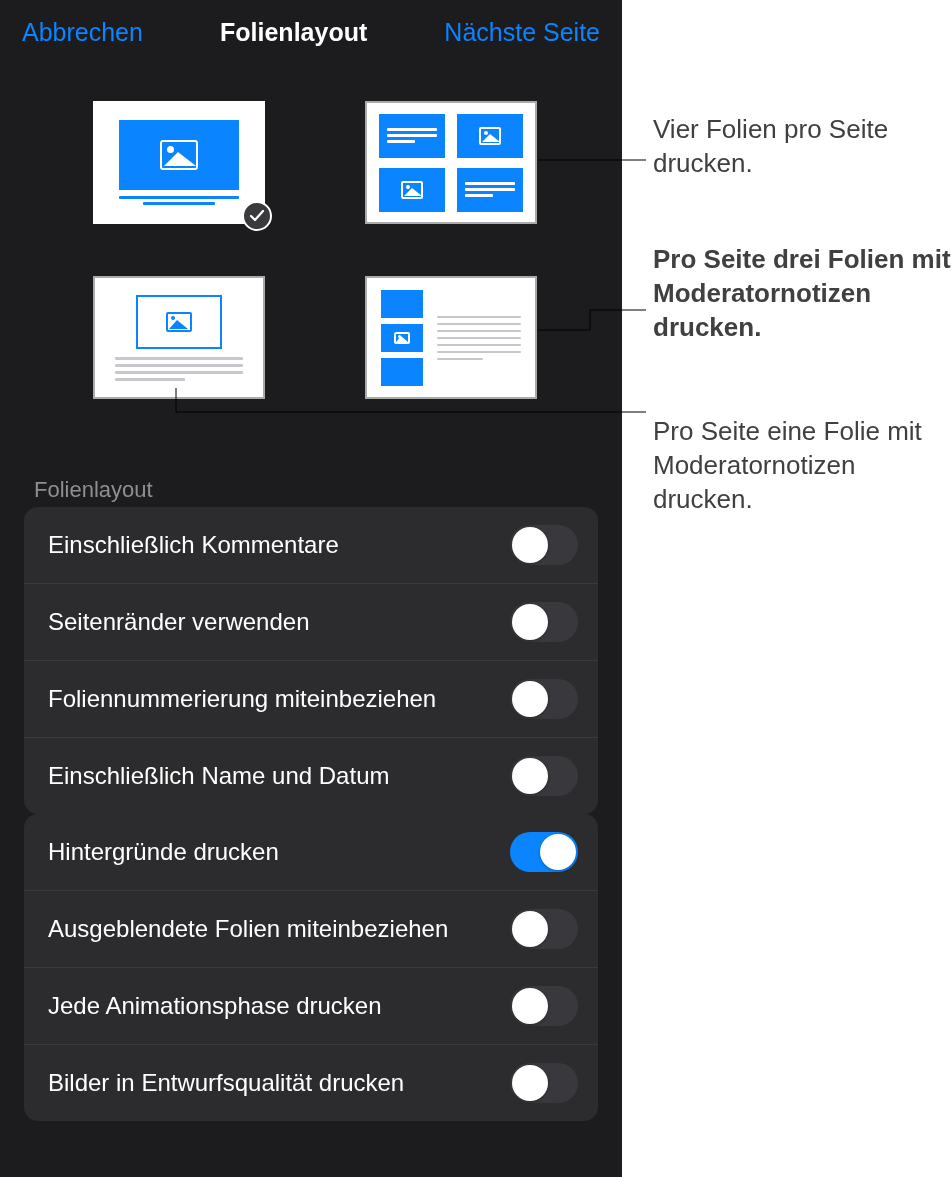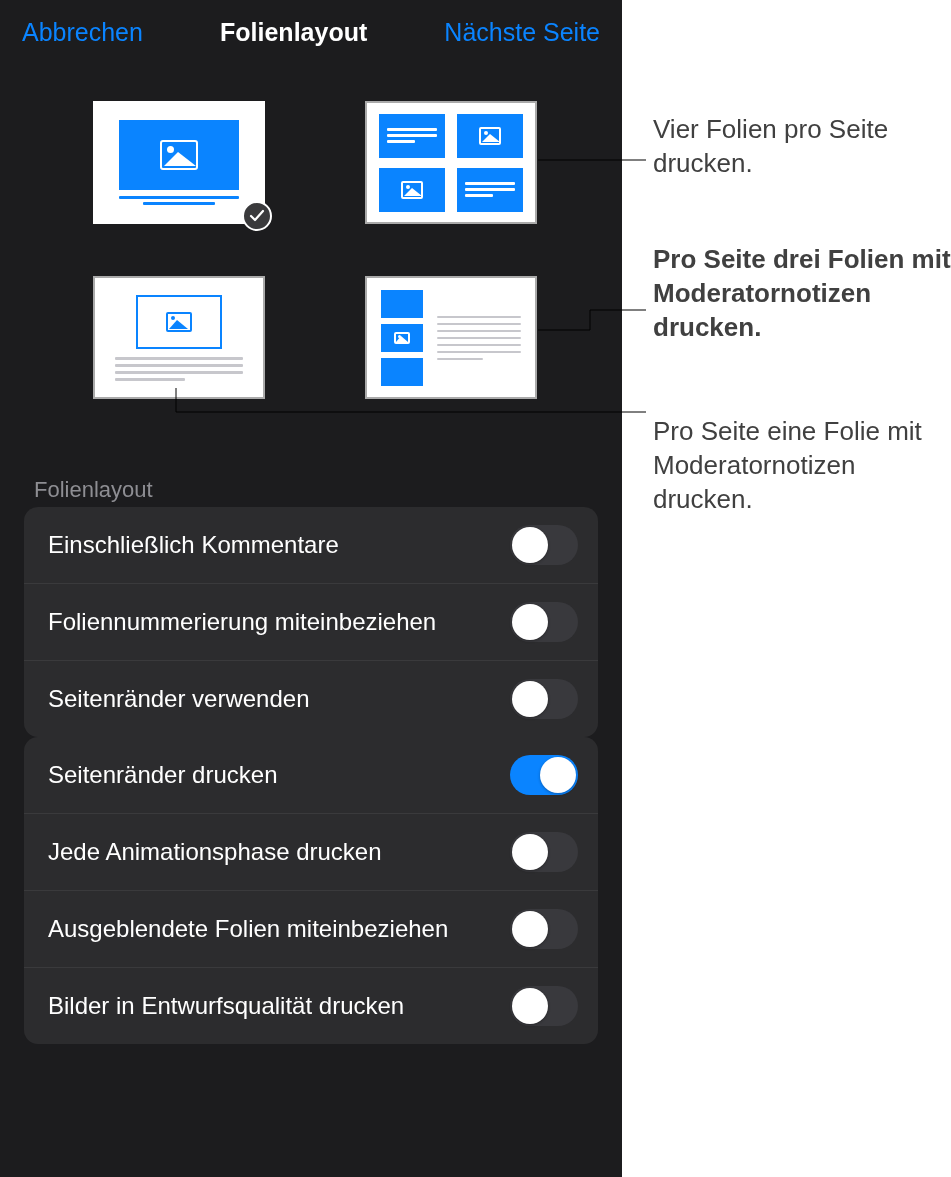--- a/index.html
+++ b/index.html
@@ -348,40 +348,44 @@
     </div>
   </div>
 
   <div class="section-label">Folienlayout</div>
   <div class="list">
     <div class="row">
       <div class="row-label">Einschließlich Kommentare</div>
       <div class="switch"></div>
     </div>
     <div class="row">
+      <div class="row-label">Seitenränder verwenden</div>
+      <div class="switch"></div>
+    </div>
+    <div class="row">
       <div class="row-label">Foliennummerierung miteinbeziehen</div>
       <div class="switch"></div>
     </div>
     <div class="row">
-      <div class="row-label">Seitenränder verwenden</div>
+      <div class="row-label">Einschließlich Name und Datum</div>
       <div class="switch"></div>
     </div>
   </div>
 
   <div class="list">
     <div class="row">
-      <div class="row-label">Seitenränder drucken</div>
+      <div class="row-label">Hintergründe drucken</div>
       <div class="switch blue on"></div>
     </div>
     <div class="row">
+      <div class="row-label">Ausgeblendete Folien miteinbeziehen</div>
+      <div class="switch"></div>
+    </div>
+    <div class="row">
       <div class="row-label">Jede Animationsphase drucken</div>
-      <div class="switch"></div>
-    </div>
-    <div class="row">
-      <div class="row-label">Ausgeblendete Folien miteinbeziehen</div>
       <div class="switch"></div>
     </div>
     <div class="row">
       <div class="row-label">Bilder in Entwurfsqualität drucken</div>
       <div class="switch"></div>
     </div>
   </div>
 </div>
 
 <div class="callouts">

